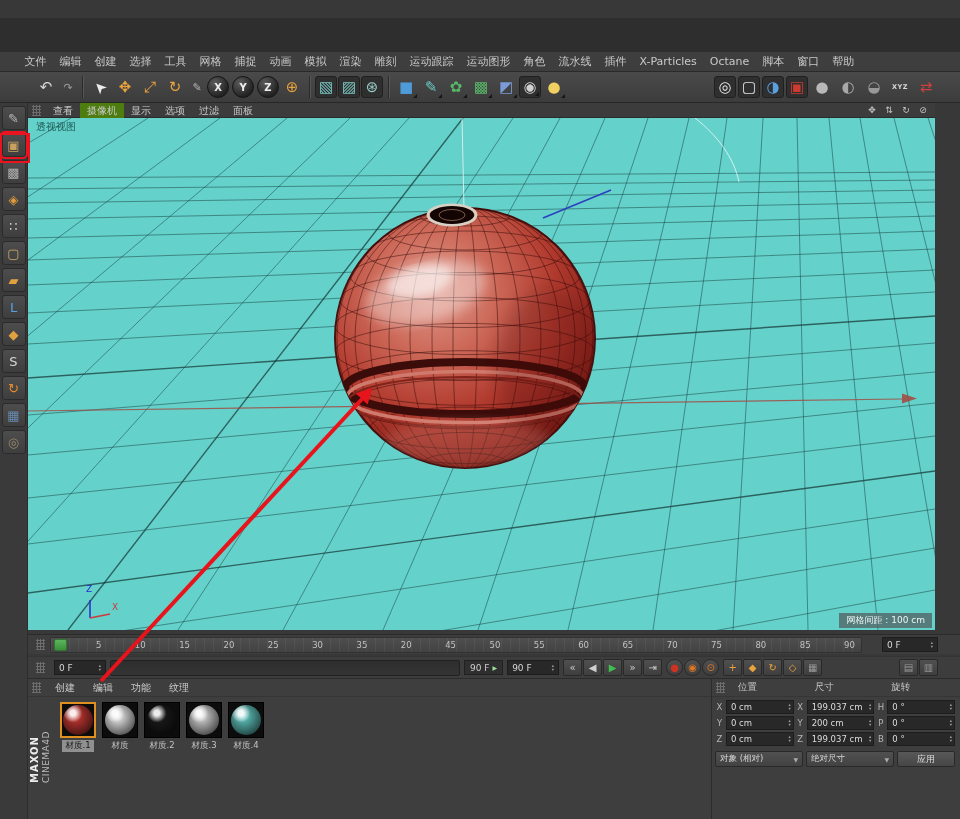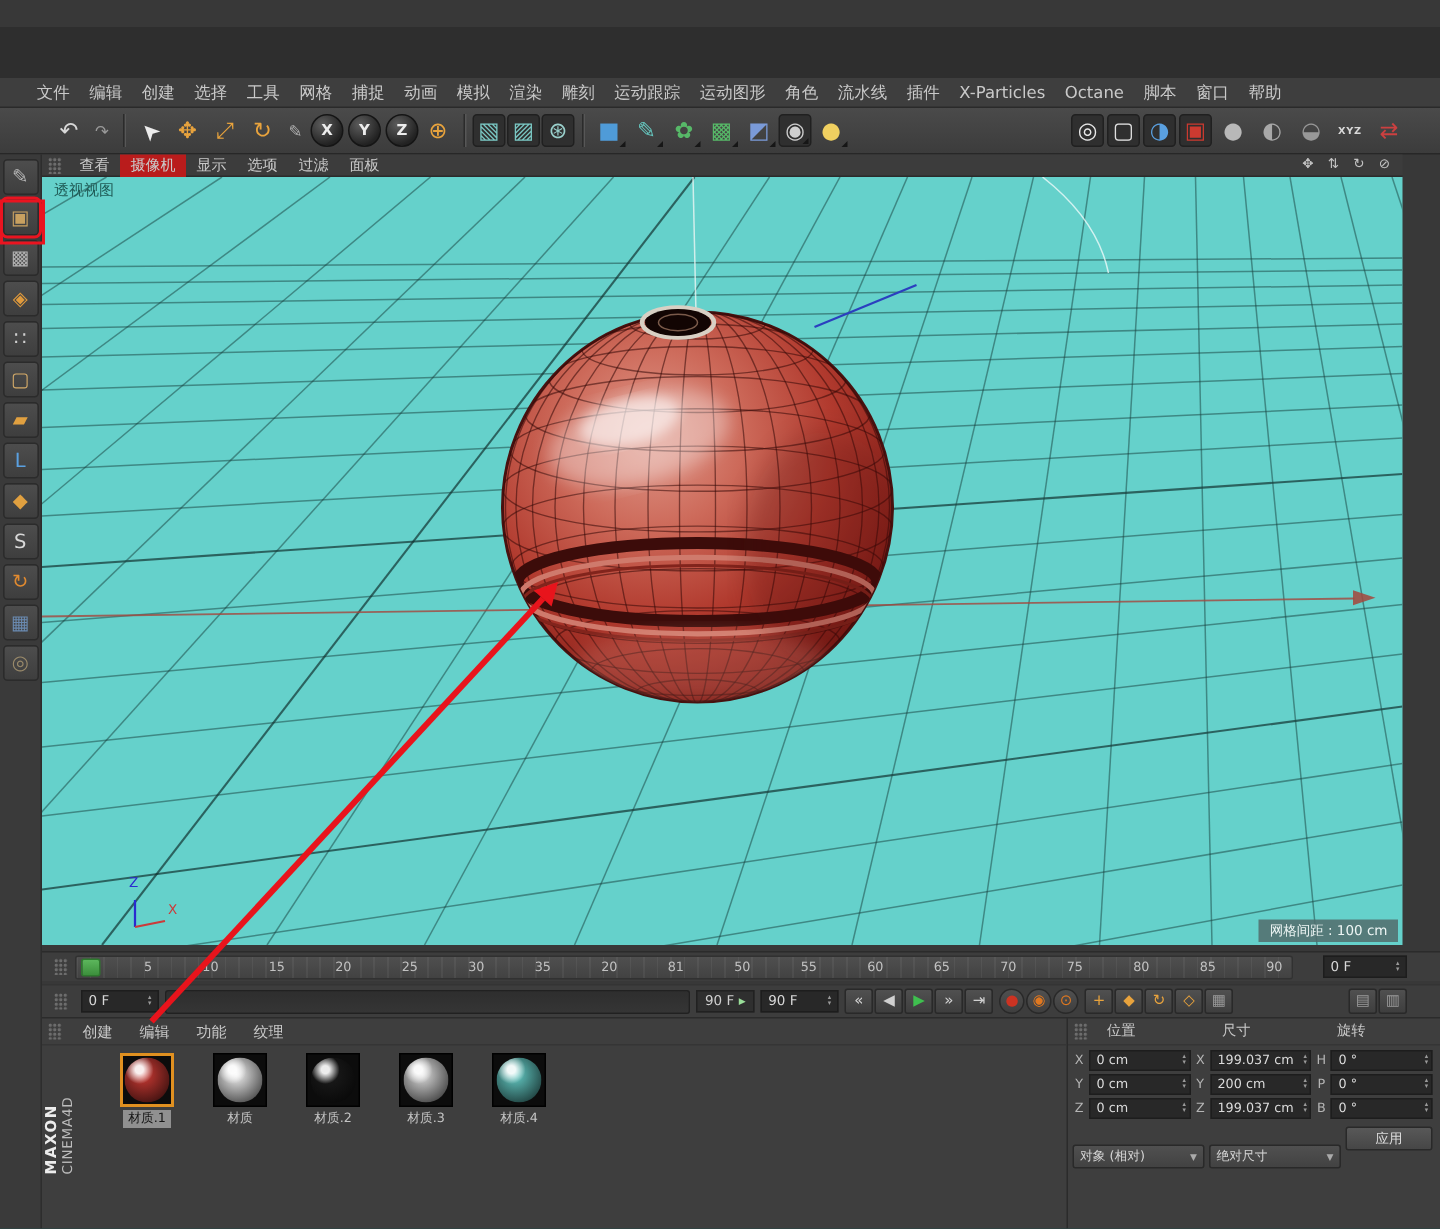--- a/index.html
+++ b/index.html
@@ -39,21 +39,21 @@
   .left-toolbar{position:absolute;left:0;top:103px;width:28px;height:716px;background:#3a3a3a;border-right:1px solid #2d2d2d;
                 display:flex;flex-direction:column;align-items:center;padding-top:3px;gap:3px;box-sizing:border-box;}
   .licon{width:24px;height:24px;background:linear-gradient(#4d4d4d,#3e3e3e);border:1px solid #2b2b2b;border-radius:3px;
          display:flex;align-items:center;justify-content:center;font-size:13px;box-sizing:border-box;}
   .licon.annotated{outline:2px solid #ea1420;}
 
   
   .vmenu{position:absolute;left:28px;top:103px;width:907px;height:15px;background:#3c3c3c;border-bottom:1px solid #2b2b2b;
          display:flex;align-items:center;font-size:10px;color:#c9c9c9;box-sizing:border-box;}
   .vmenu-item{padding:0 7px;line-height:15px;white-space:nowrap;}
-  .vmenu-item.active{background:#b91c1c;}
+  .vmenu-item.active{background:#4d7c0f;}
   .vmenu-controls{margin-left:auto;display:flex;gap:3px;padding-right:5px;}
   .vicon{width:14px;height:13px;display:flex;align-items:center;justify-content:center;font-size:9px;color:#c4c4c4;}
   .grip{width:9px;height:11px;background-image:radial-gradient(circle,#6d6d6d 1px,transparent 1.3px);background-size:3px 3px;margin:0 5px 0 4px;flex:0 0 auto;}
 
   
   .viewport{position:absolute;left:28px;top:118px;width:907px;height:512px;background:#65d1cb;overflow:hidden;}
   .viewport svg{position:absolute;left:0;top:0;}
   .vp-label{position:absolute;left:8px;top:2px;font-size:10px;color:#1f5a55;}
   .grid-chip{position:absolute;right:3px;bottom:2px;background:rgba(82,108,108,.85);color:#eef6f5;font-size:9px;padding:1px 7px;}
   .axis-gizmo{position:absolute;left:50px;bottom:6px;width:52px;height:38px;font-size:9px;}
@@ -88,21 +88,21 @@
         display:flex;align-items:center;justify-content:center;font-size:10px;box-sizing:border-box;}
   .tbtn.round{border-radius:50%;width:17px;}
   .tspacer{flex:1;}
 
   
   .materials{position:absolute;left:28px;top:678px;width:684px;height:141px;background:#3e3e3e;border-top:1px solid #2b2b2b;
              border-right:1px solid #2b2b2b;box-sizing:border-box;}
   .mat-menubar{height:17px;display:flex;align-items:center;font-size:10px;color:#c9c9c9;border-bottom:1px solid #353535;}
   .mat-menu-item{padding:0 9px;}
   .mat-list{display:flex;gap:2px;padding:5px 2px 0 30px;align-items:flex-start;}
-  .mat{width:40px;display:flex;flex-direction:column;align-items:center;margin-left:20px;}
+  .mat{width:40px;display:flex;flex-direction:column;align-items:center;}
   .mat-thumb{width:36px;height:36px;background:#0c0c0c;border:1px solid #000;display:flex;align-items:center;justify-content:center;box-sizing:border-box;}
   .mat.selected .mat-thumb{border:2px solid #e09020;}
   .mat-ball{width:30px;height:30px;border-radius:50%;
             background:radial-gradient(circle at 33% 27%,rgba(255,255,255,.92) 0 9%,rgba(255,255,255,0) 32%),
                        radial-gradient(circle at 42% 38%,var(--ball,#888),#000 118%);}
   .mat-label{margin-top:2px;font-size:8.5px;color:#c4c4c4;padding:0 3px;white-space:nowrap;}
   .mat.selected .mat-label{background:#909090;color:#141414;}
 
   
   .coords{position:absolute;left:712px;top:678px;width:248px;height:141px;background:#3e3e3e;border-top:1px solid #2b2b2b;box-sizing:border-box;}
@@ -110,21 +110,21 @@
   .coord-header .hdrs{flex:1;display:flex;}
   .chdr{flex:1;padding-left:8px;}
   .coord-grid{display:flex;flex-direction:column;gap:2px;padding:3px 5px 0 3px;}
   .crow{display:flex;align-items:center;gap:2px;}
   .clab{width:9px;color:#b5b5b5;text-align:center;font-size:8.5px;}
   .cfield{flex:1;height:14px;background:#282828;border:1px solid #1d1d1d;display:flex;align-items:center;
           padding:0 2px 0 4px;color:#dcdcdc;box-sizing:border-box;}
   .cfield .val{flex:1;font-size:8.5px;white-space:nowrap;overflow:hidden;}
   .coord-bottom{display:flex;gap:3px;padding:5px 5px 0 3px;}
   .dropdown{flex:1;height:16px;background:linear-gradient(#505050,#424242);border:1px solid #292929;border-radius:2px;
-            color:#d5d5d5;font-size:8.5px;display:flex;align-items:center;justify-content:space-between;padding:0 4px;box-sizing:border-box;margin-top:12px;}
+            color:#d5d5d5;font-size:8.5px;display:flex;align-items:center;justify-content:space-between;padding:0 4px;box-sizing:border-box;}
   .dd-arrow{font-size:6px;color:#aaa;}
   .apply-btn{flex:0 0 58px;height:16px;background:linear-gradient(#585858,#464646);border:1px solid #292929;border-radius:2px;
              color:#dcdcdc;font-size:9px;display:flex;align-items:center;justify-content:center;box-sizing:border-box;}
 
   
   .brand{position:absolute;left:29px;top:687px;height:96px;display:flex;z-index:5;}
   .brand span{writing-mode:vertical-rl;transform:rotate(180deg);line-height:1.15;}
   .brand .maxon{font-size:10px;font-weight:bold;color:#ececec;letter-spacing:1px;}
   .brand .c4d{font-size:9px;color:#bdbdbd;letter-spacing:.5px;}
 
@@ -490,21 +490,21 @@
 
       <span class="tick">0</span>
           <span class="tick">5</span>
           <span class="tick">10</span>
           <span class="tick">15</span>
           <span class="tick">20</span>
           <span class="tick">25</span>
           <span class="tick">30</span>
           <span class="tick">35</span>
           <span class="tick">20</span>
-          <span class="tick">81</span>
+          <span class="tick">45</span>
           <span class="tick">50</span>
           <span class="tick">55</span>
           <span class="tick">60</span>
           <span class="tick">65</span>
           <span class="tick">70</span>
           <span class="tick">75</span>
           <span class="tick">80</span>
           <span class="tick">85</span>
           <span class="tick">90</span>
         </div>

